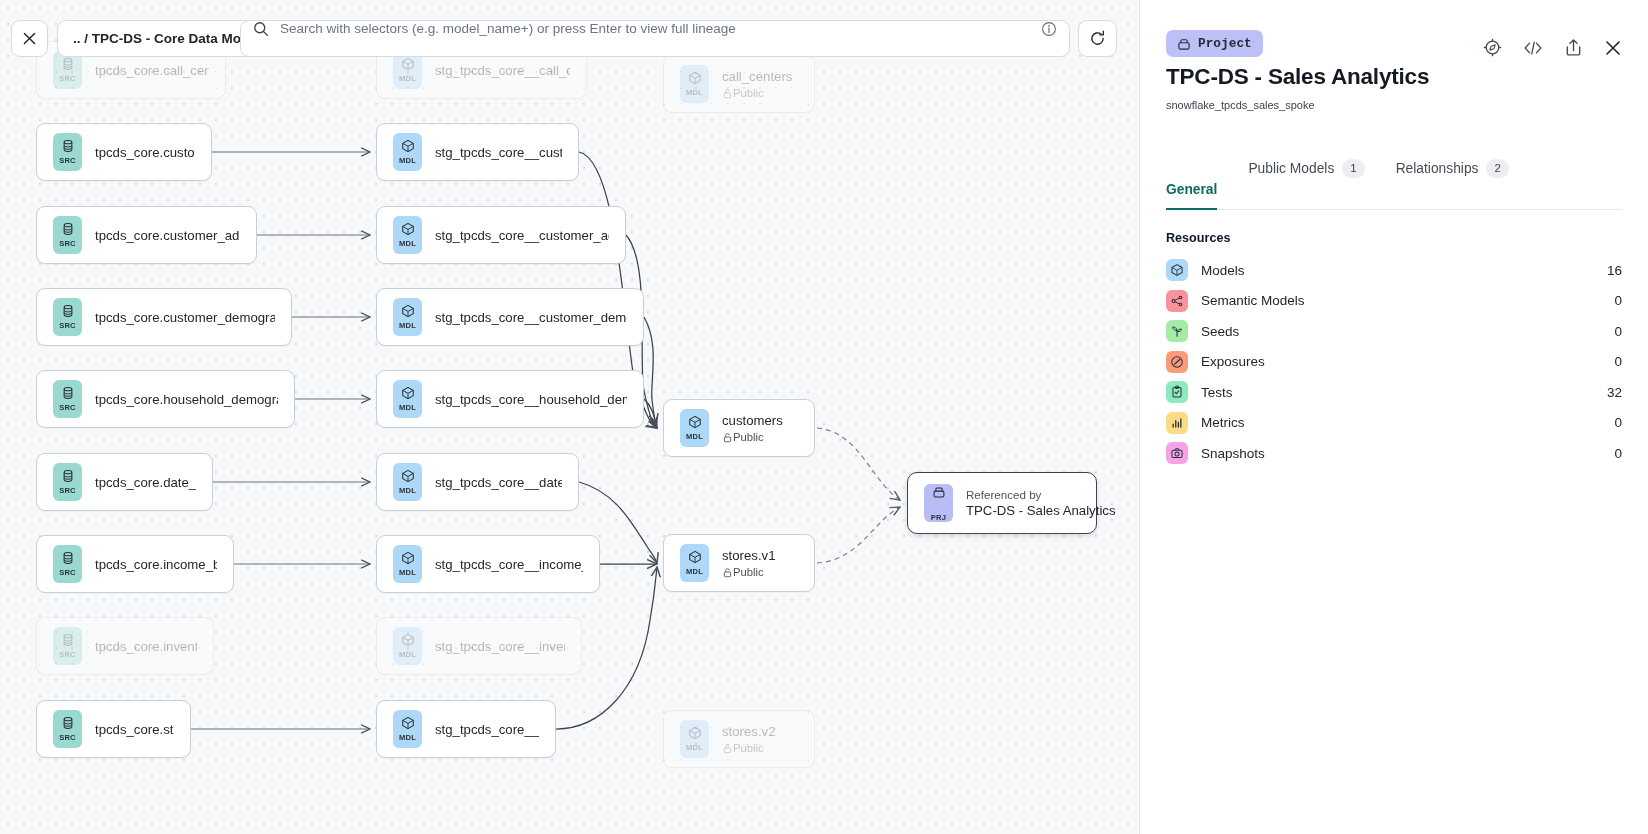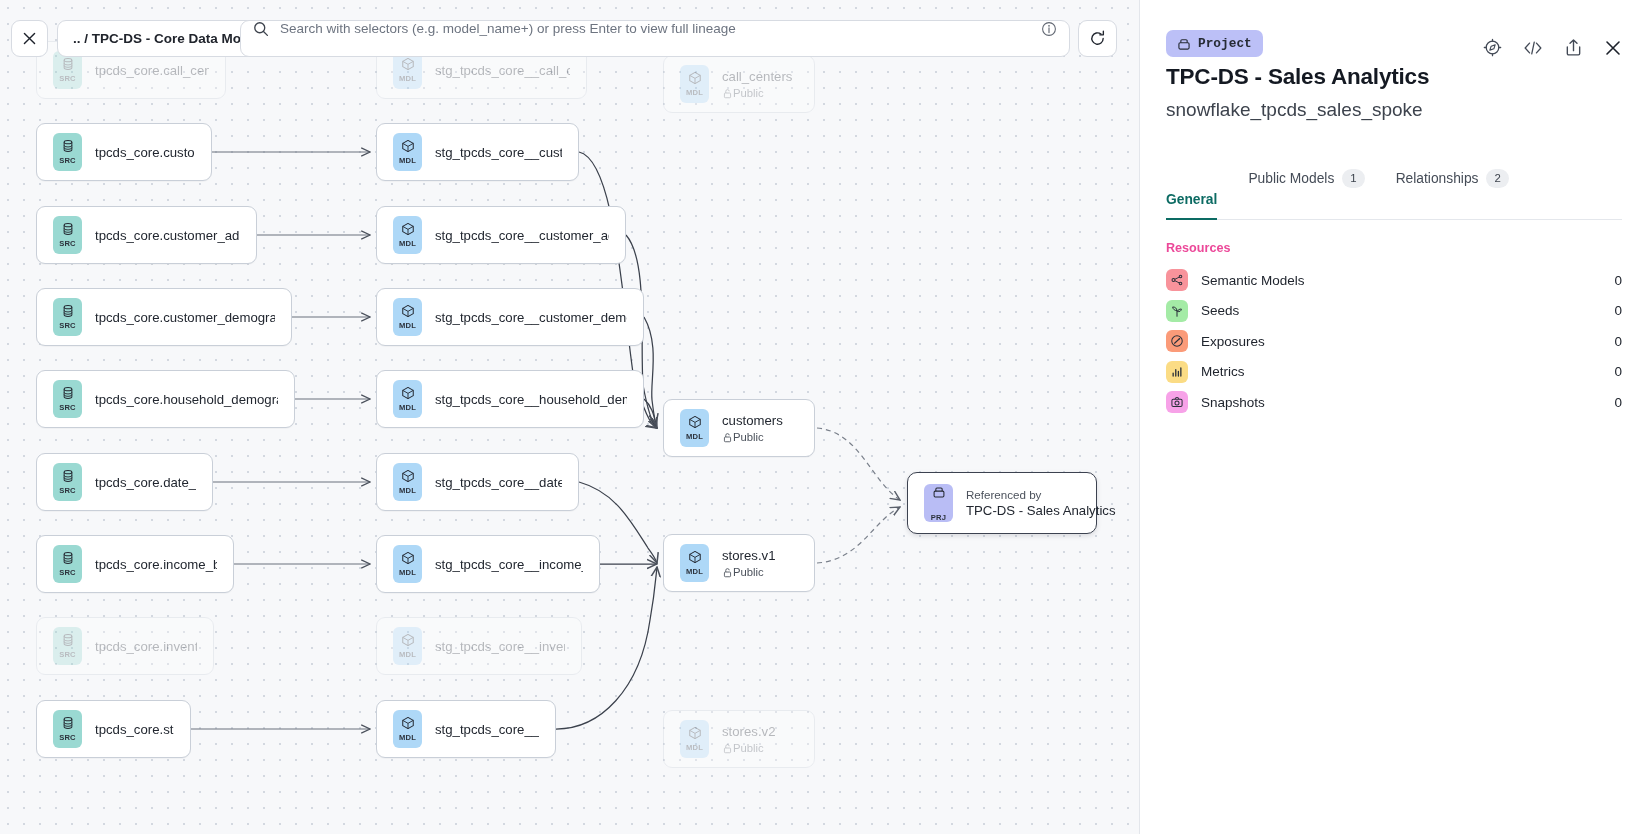--- a/index.html
+++ b/index.html
@@ -94,40 +94,40 @@
     display:inline-flex; align-items:center; gap:7px;
     background:#bcc0f7; color:#262b35; border-radius:7px;
     padding:6px 11px; font-size:12.8px; font-weight:600;
     font-family:"Liberation Mono","DejaVu Sans Mono",monospace; cursor:pointer;
   }
   .dp-header-icons { margin-left:auto; display:flex; align-items:center; gap:21px; }
   .hicon { cursor:pointer; display:flex; align-items:center; color:#434a56; }
 
   .dp-body { padding:0 26px; }
   .dp-title { font-size:22.5px; font-weight:700; color:#141922; letter-spacing:-.2px; margin-top:7px; }
-  .dp-sub { font-size:19px; color:#3d434d; margin-top:9px; }
+  .dp-sub { font-size:11px; color:#3d434d; margin-top:9px; }
   .overview-btn {
     margin-top:20px; width:100%; height:39px;
     border:1px solid #c7ccd5; border-radius:8px; background:#fff;
     display:flex; align-items:center; justify-content:center; gap:9px;
     font-size:13.6px; color:#1d222b; cursor:pointer;
   }
 
   .tabs { margin-top:26px; display:flex; gap:31px; border-bottom:1px solid #e4e7ec; }
   .tab {
     display:flex; align-items:center; gap:8px; padding-bottom:11px;
     font-size:13.8px; color:#454c57; cursor:pointer; position:relative; top:1px;
   }
   .tab.active { color:#0c6b63; font-weight:700; border-bottom:2.5px solid #0c6b63;margin-top:44px; }
   .tab-count {
     background:#eceef1; color:#3d434d; border-radius:10px;
     font-size:11.4px; padding:2px 8px; line-height:1.35;
   }
 
-  .res-label { margin-top:21px; font-size:12.6px; font-weight:700; color:#ec4899; }
+  .res-label { margin-top:21px; font-size:12.6px; font-weight:700; color:#0f172a; }
   .res-list { margin-top:10px; }
   .res-row { display:flex; align-items:center; height:30.5px; cursor:pointer; }
   .res-ico {
     width:22px; height:22px; border-radius:6px; flex:0 0 22px;
     display:flex; align-items:center; justify-content:center; margin-right:13px;
   }
   .res-name { font-size:13.5px; color:#20252e; }
   .res-val { margin-left:auto; font-size:13.5px; color:#20252e; }
 </style>
 </head>
@@ -579,20 +579,30 @@
           </div>
           <div class="tab">
             <span>Relationships</span>
             <span class="tab-count">2</span>
           </div>
         </div>
 
       <div class="res-label">Resources</div>
       <div class="res-list" id="res-root">
           <div class="res-row">
+            <span class="res-ico" style="background:#aed8f7">
+              <svg width="14" height="14" viewBox="0 0 16 16">
+                <path d="M8 1.8 L13.8 5.1 L13.8 10.9 L8 14.2 L2.2 10.9 L2.2 5.1 Z" fill="none" stroke="#2a303a" stroke-width="1.15" stroke-linejoin="round"></path>
+                <path d="M2.2 5.1 L8 8.4 L13.8 5.1 M8 8.4 L8 14.2" fill="none" stroke="#2a303a" stroke-width="1"></path>
+              </svg>
+            </span>
+            <span class="res-name">Models</span>
+            <span class="res-val">16</span>
+          </div>
+          <div class="res-row">
             <span class="res-ico" style="background:#f8939b">
               <svg width="14" height="14" viewBox="0 0 16 16">
                 <circle cx="4" cy="8" r="1.7" fill="none" stroke="#2a303a" stroke-width="1.15"></circle>
                 <circle cx="12" cy="4" r="1.5" fill="none" stroke="#2a303a" stroke-width="1.15"></circle>
                 <circle cx="12" cy="12" r="1.5" fill="none" stroke="#2a303a" stroke-width="1.15"></circle>
                 <path d="M5.5 7.2 L10.6 4.7 M5.5 8.8 L10.6 11.3" stroke="#2a303a" stroke-width="1.05"></path>
               </svg>
             </span>
             <span class="res-name">Semantic Models</span>
             <span class="res-val">0</span>
@@ -613,20 +623,31 @@
               <svg width="14" height="14" viewBox="0 0 16 16">
                 <circle cx="8" cy="8" r="6" fill="none" stroke="#2a303a" stroke-width="1.15"></circle>
                 <path d="M5.2 10.6 L10.8 5.4" stroke="#2a303a" stroke-width="1.25" stroke-linecap="round"></path>
                 <circle cx="10.8" cy="5.4" r="0.85" fill="#2a303a"></circle>
               </svg>
             </span>
             <span class="res-name">Exposures</span>
             <span class="res-val">0</span>
           </div>
           <div class="res-row">
+            <span class="res-ico" style="background:#8bebbf">
+              <svg width="14" height="14" viewBox="0 0 16 16">
+                <rect x="3.4" y="2.8" width="9.2" height="10.8" rx="1.3" fill="none" stroke="#2a303a" stroke-width="1.15"></rect>
+                <rect x="6" y="1.3" width="4" height="2.6" rx="0.8" fill="none" stroke="#2a303a" stroke-width="1.1"></rect>
+                <path d="M5.8 8.4 L7.2 9.9 L10.2 6.6" fill="none" stroke="#2a303a" stroke-width="1.2" stroke-linecap="round" stroke-linejoin="round"></path>
+              </svg>
+            </span>
+            <span class="res-name">Tests</span>
+            <span class="res-val">32</span>
+          </div>
+          <div class="res-row">
             <span class="res-ico" style="background:#fbdc85">
               <svg width="14" height="14" viewBox="0 0 16 16">
                 <path d="M3.6 12.6 L3.6 9.2 M6.6 12.6 L6.6 5.4 M9.6 12.6 L9.6 7.4 M12.4 12.6 L12.4 3.4" stroke="#2a303a" stroke-width="1.5" stroke-linecap="round"></path>
               </svg>
             </span>
             <span class="res-name">Metrics</span>
             <span class="res-val">0</span>
           </div>
           <div class="res-row">
             <span class="res-ico" style="background:#f7a2e8">

